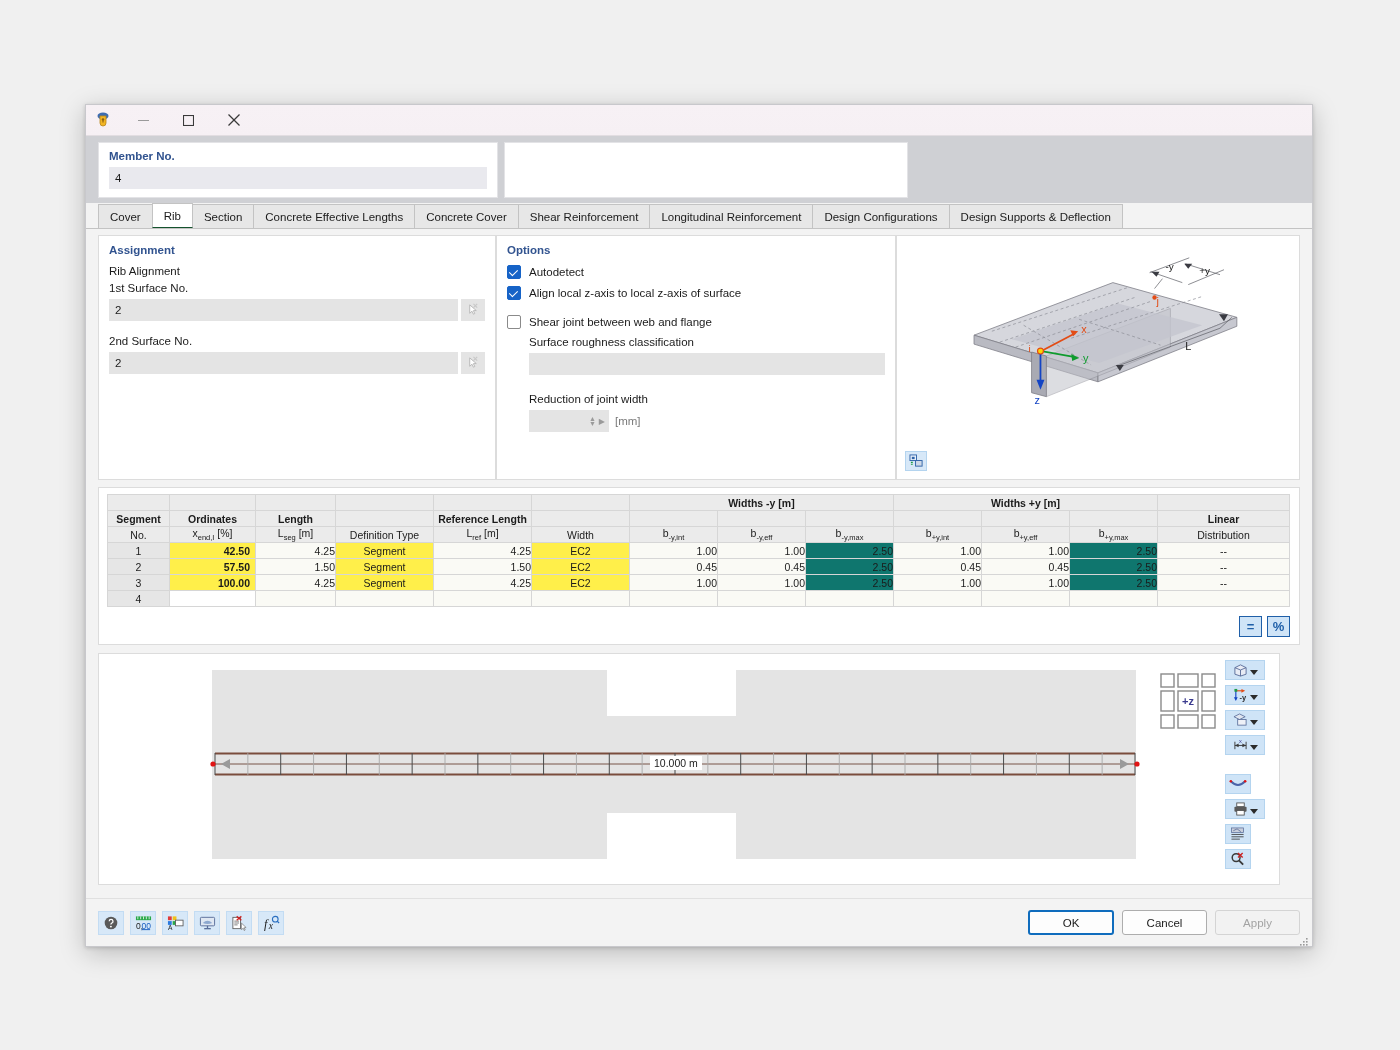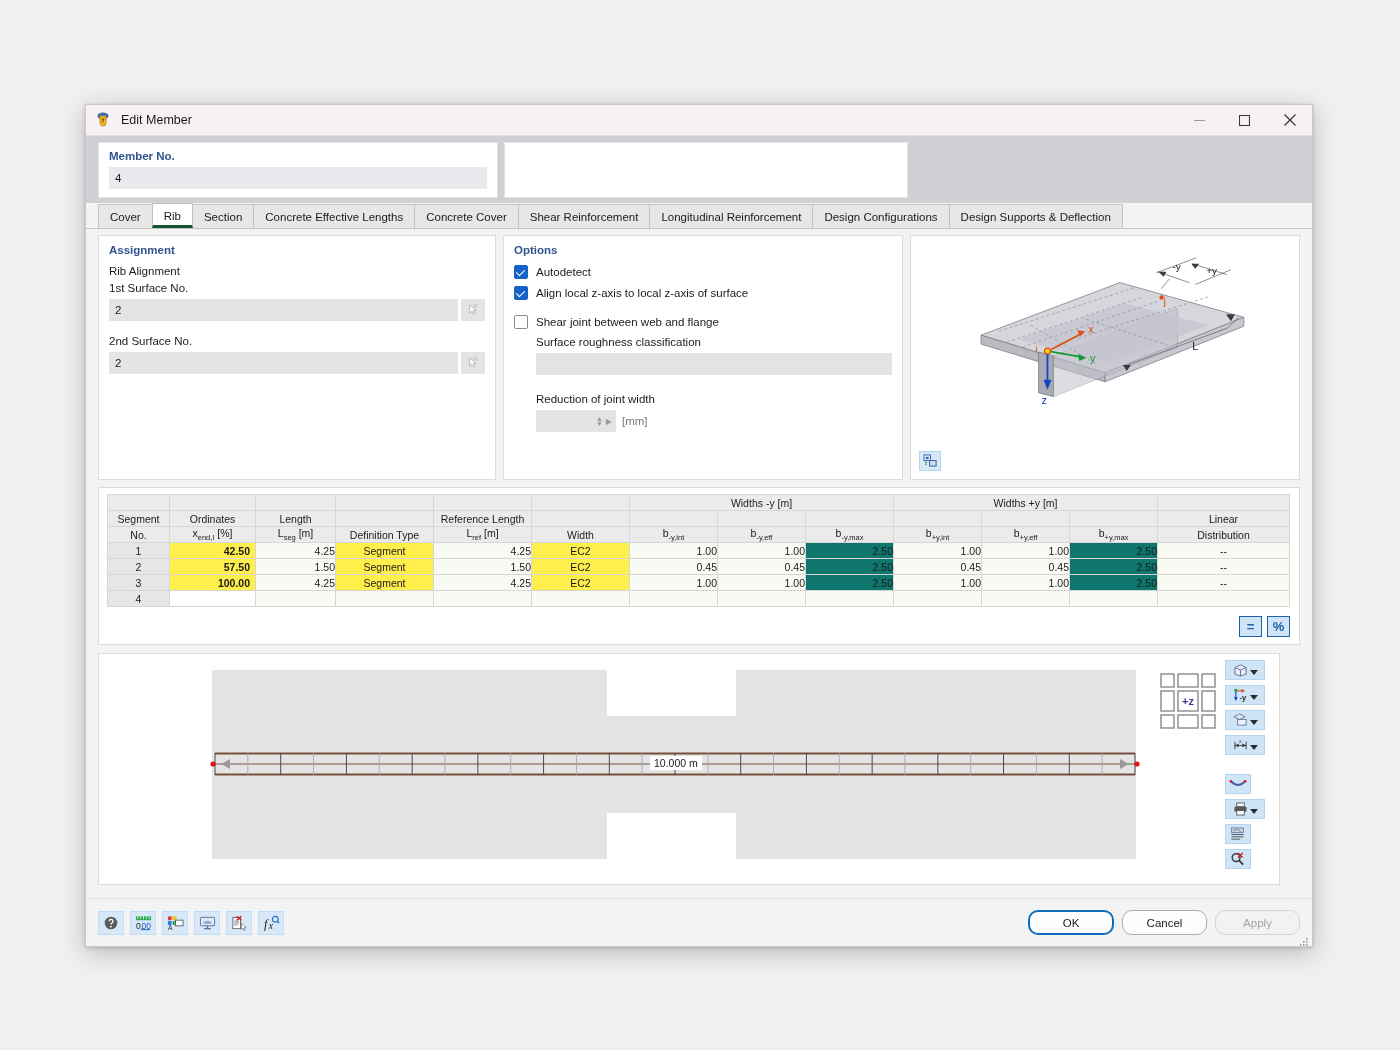--- a/index.html
+++ b/index.html
@@ -81,31 +81,31 @@
   }
   .tabs { display: flex; align-items: flex-end; height: 25px; }
   .tab {
     padding: 0 11px; height: 24px; line-height: 24px;
     font-size: 11.5px; color: #1b1b1b;
     background: #e7e7e7; border: 1px solid #c3c3c3; border-bottom: none;
     margin-right: -1px; white-space: nowrap;
   }
   .tab.active {
     background: #ffffff; height: 25px; line-height: 25px;
-    position: relative; z-index: 2; border-bottom: 3px solid #14532d;
+    position: relative; z-index: 2; border-bottom: 1px solid #14532d;
   }
 
   
   .dlgbody {
     flex: 1 1 auto; background: #f3f3f3;
     padding: 6px 12px 0 12px;
     display: flex; flex-direction: column; overflow: hidden;
   }
 
-  .panelrow { display: flex; gap: 7px; height: 245px; flex: 0 0 auto; }
+  .panelrow { display: flex; height: 245px; flex: 0 0 auto; }
   .panel {
     background: #ffffff; border: 1px solid #dcdcdc;
     padding: 8px 10px 8px 10px; position: relative;
   }
   .panel-assign { width: 398px; }
   .panel-options { width: 400px; }
   .panel-3d { flex: 1 1 auto; padding: 0; }
   .panel-title {
     font-size: 11.5px; font-weight: bold; color: #31538f; margin-bottom: 9px;
   }
@@ -162,21 +162,21 @@
     background: #ffffff; border: 1px solid #dcdcdc;
     padding: 6px 8px 7px 8px;
   }
   table.grid { border-collapse: collapse; width: 1182px; table-layout: fixed; }
   table.grid th, table.grid td {
     border: 1px solid #d6d6d6; font-size: 10.5px; color: #1b1b1b;
     padding: 0; height: 16px;
   }
   .grp { background:#ebebeb; height:9px; border-bottom:1px solid #d6d6d6; }
   th.hd {
-    background: #ebebeb; font-weight: normal; text-align: center; height: 17px;
+    background: #ebebeb; font-weight: bold; text-align: center; height: 17px;
     font-size: 11px;
   }
   th.hd2 {
     background: #ebebeb; font-weight: normal; text-align: center; height: 15px;
     font-size: 10px;
   }
   td.num { text-align: right; padding-right: 5px; background: #fafaf5; color:#6e6e6e; }
   td.num.dark { color:#1b1b1b; background:#0f766e; }
   td.ctr { text-align: center; background:#fafaf5; }
   td.yel { background: #ffef4a; color: #1b1b1b; }
@@ -226,21 +226,21 @@
   }
   .foot-tools { display:flex; gap:6px; }
   .ftool {
     width:26px; height:24px; background:#d7e8f8; border:1px solid #c3dcf3;
     display:flex; align-items:center; justify-content:center;
   }
   .foot-btns { margin-left:auto; display:flex; gap:8px; }
   .btn {
     width:85px; height:25px; border:1px solid #adadad; background:#fdfdfd;
     font-size:11.5px; color:#1b1b1b; display:flex; align-items:center;
-    justify-content:center; border-radius:10px;
+    justify-content:center; border-radius:3px;
     font-family:"Liberation Sans", sans-serif;
   }
   .btn.primary { border:2px solid #0f6cbd; width:86px; }
   .btn.disabled { color:#a3a3a3; background:#f2f2f2; border-color:#d4d4d4; }
   .resizer {
     position:absolute; right:3px; bottom:3px; width:10px; height:10px;
   }
 </style>
 </head>
 <body>
@@ -249,21 +249,20 @@
 
   <div class="titlebar">
     <div class="title-icon">
       <svg width="18" height="18" viewBox="0 0 18 18">
         <ellipse cx="8" cy="5" rx="5.5" ry="3.4" fill="#3d6cb0"></ellipse>
         <path d="M5 5 h6 v7 a3 3 0 0 1 -6 0 z" fill="#f2b524" stroke="#b8851a" stroke-width="0.8"></path>
         <circle cx="8" cy="8.5" r="1.3" fill="#8a5f10"></circle>
         <path d="M8 9.5 v2" stroke="#8a5f10" stroke-width="1.1"></path>
       </svg>
     </div>
-    <div class="title-text">Edit Member</div>
     <div class="win-btns">
       <div class="win-btn">
         <svg width="11" height="11">
             <line x1="0" y1="5.5" x2="11" y2="5.5" stroke="#9a9a9a" stroke-width="1"></line>
           </svg>
       </div>
       <div class="win-btn">
         <svg width="11" height="11">
             <rect x="0.5" y="0.5" width="10" height="10" fill="none" stroke="#3a3a3a" stroke-width="1.1"></rect>
           </svg>

